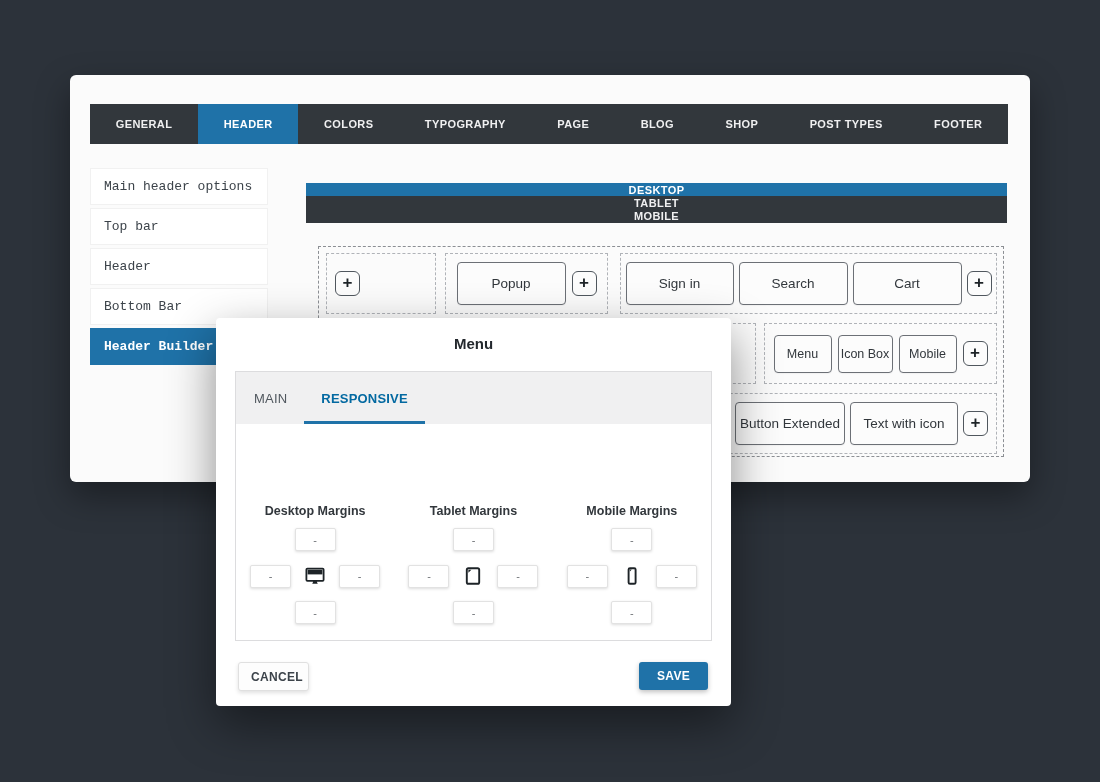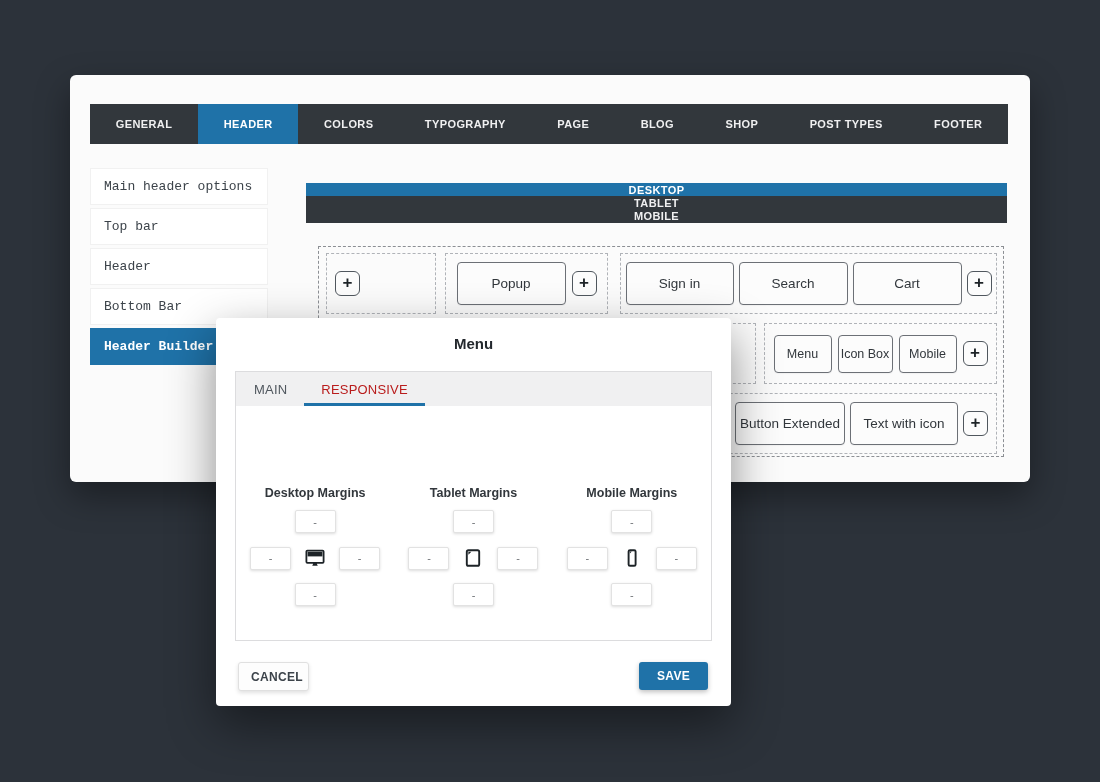--- a/index.html
+++ b/index.html
@@ -53,24 +53,24 @@
              border-radius:6px; background:#fcfcfc; color:#1d2327; font-size:17px;
              font-weight:700; display:flex; align-items:center; justify-content:center;
              cursor:pointer; line-height:1; padding-bottom:2px; }
 
   
   .modal { position:absolute; left:216px; top:318px; width:515px; height:388px;
            background:#fff; border-radius:4px; box-shadow:0 18px 48px rgba(0,0,0,.45); z-index:10; }
   .modal-title { margin-top:17px; text-align:center; font-size:15px; font-weight:700; color:#23282d; }
   .tabbox { position:absolute; left:19px; top:53px; width:477px; height:270px;
             border:1px solid #dcdcde; background:#fff; }
-  .mtabbar { height:34px; background:#f0f0f1; display:flex; align-items:stretch; padding-left:1px; }
+  .mtabbar { height:52px; background:#f0f0f1; display:flex; align-items:stretch; padding-left:1px; }
   .mtab { padding:0 17px; display:flex; align-items:center; font-size:13px; color:#50575e;
           letter-spacing:.2px; cursor:pointer; }
-  .mtab.active { color:#b91c1c; font-weight:400; box-shadow:inset 0 -3px 0 #1f72a8; }
+  .mtab.active { color:#0369a1; font-weight:700; box-shadow:inset 0 -3px 0 #1f72a8; }
 
   .groups { display:flex; margin-top:80px;justify-content:space-between; }
   .mgroup { flex:1; display:flex; flex-direction:column; align-items:center; }
   .mgroup-label { font-size:12.5px; font-weight:700; color:#32373c; margin-bottom:10px; }
   .mrow { display:flex; align-items:center; gap:12px; margin-top:13px; }
   .mrow.first { margin-top:0; }
   .m-in { width:41px; height:23px; border:1px solid #e2e2e2; border-radius:2px; background:#fff;
           box-shadow:0 1px 3px rgba(0,0,0,.14); text-align:center; font-size:11px;
           color:#32373c; font-family:"Liberation Sans", sans-serif; outline:none; }
   .m-in::placeholder { color:#6d7175; opacity:1; }

